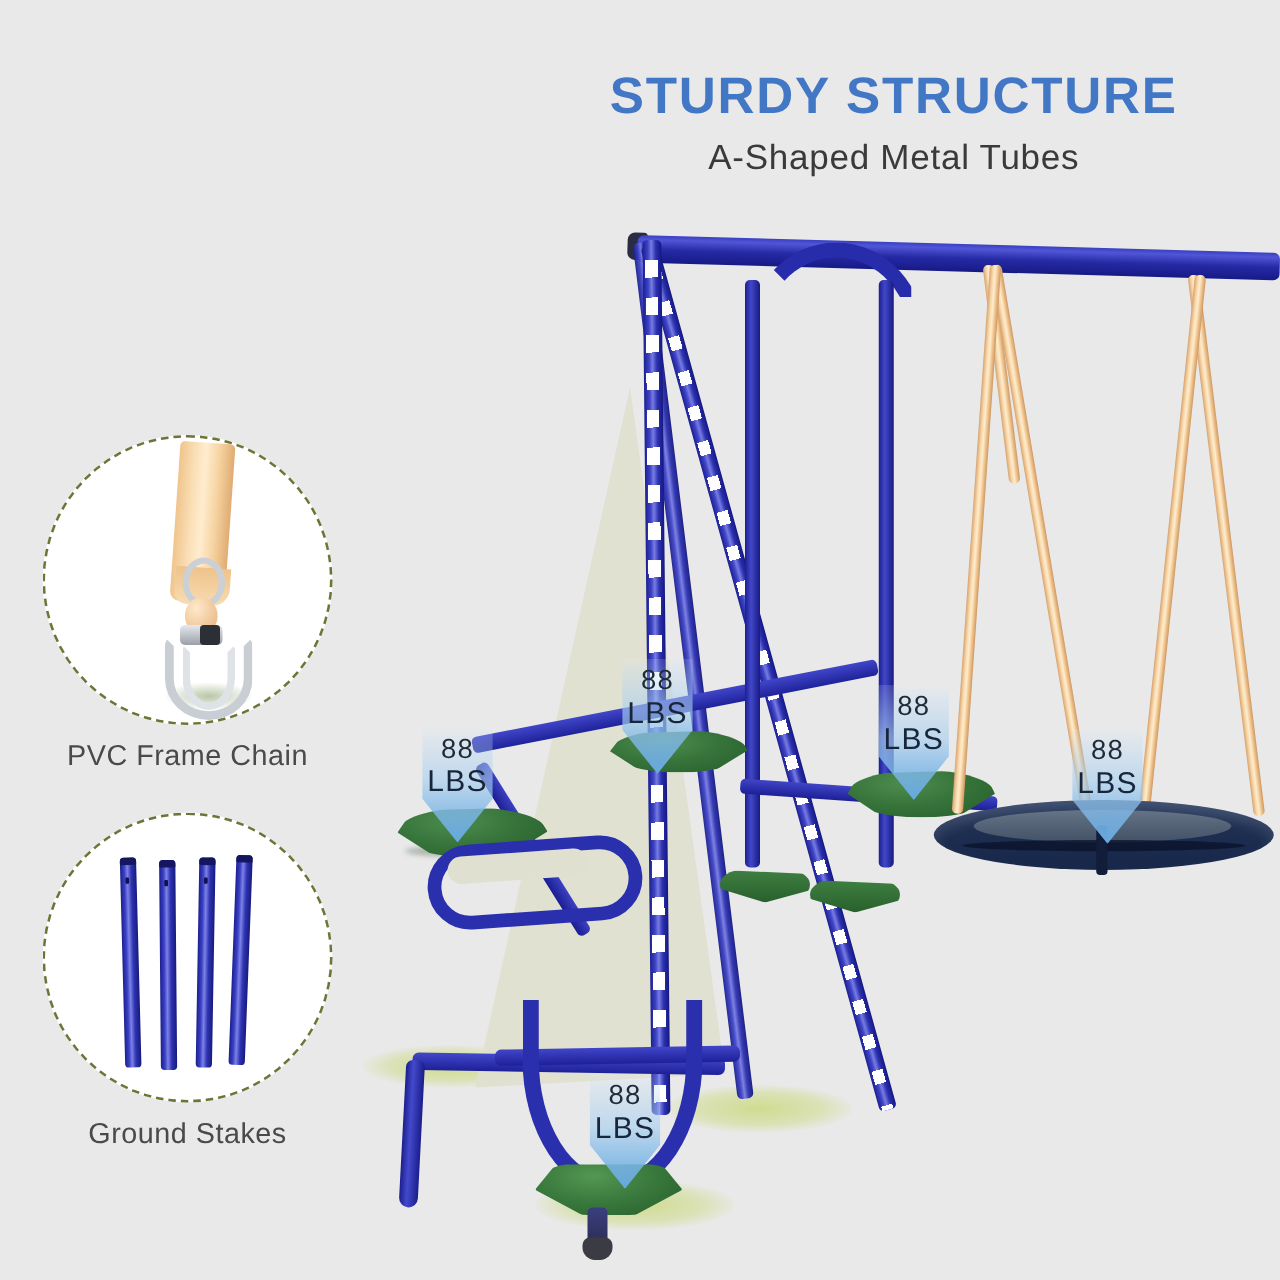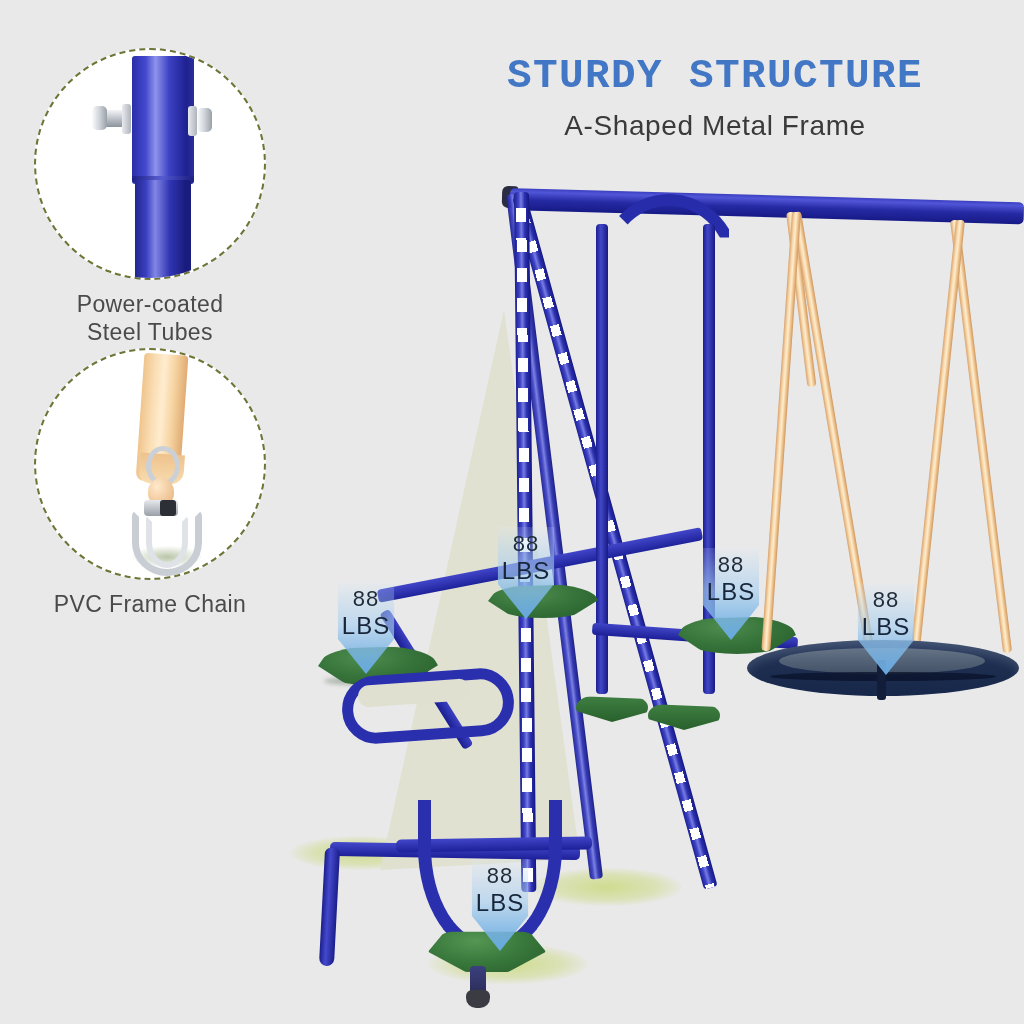--- a/index.html
+++ b/index.html
@@ -10,21 +10,21 @@
     overflow:hidden;
   }
   .stage{position:relative;width:1024px;height:1024px;background:#e9e9e9;}
 
   
   .headline{
     position:absolute;left:430px;top:55px;width:570px;
     text-align:center;
   }
   .headline .h1{
-    font-family:Liberation Mono, monospace;
+    font-family:Liberation Sans, sans-serif;
     font-weight:bold;
     font-size:41px;
     letter-spacing:1.4px;
     color:#4277c6;
     line-height:1.05;
     white-space:nowrap;
   }
   .headline .h2{
     margin-top:12px;
     font-family:"Liberation Sans", sans-serif;
@@ -355,63 +355,63 @@
     font-size:24px;color:#17263a;letter-spacing:1px;
   }
 </style>
 </head>
 <body>
 
 <div class="stage">
 
   <div class="headline">
     <div class="h1">STURDY STRUCTURE</div>
-    <div class="h2">A-Shaped Metal Frame</div>
-  </div>
-
-  <div class="feature" style="left:10px;top:48px;">
-    <div class="bubble">
-      <div class="tube-wrap">
-        <div class="tube-upper"></div>
-        <div class="tube-seam"></div>
-        <div class="tube-lower"></div>
-        <div class="bolt">
-          <div class="shaft" style="left:62px;top:60px;"></div>
-          <div class="head" style="left:56px;top:56px;"></div>
-          <div class="washer" style="left:86px;top:54px;"></div>
-        </div>
-        <div class="bolt">
-          <div class="washer" style="left:152px;top:56px;"></div>
-          <div class="head" style="left:161px;top:58px;"></div>
-        </div>
-      </div>
-    </div>
-    <div class="cap">
-      <span>Power-coated</span><br>
-      <span>Steel Tubes</span>
-    </div>
-  </div>
+    <div class="h2">A-Shaped Metal Tubes</div>
+  </div>
+
 
   <div class="feature" style="left:10px;top:348px;">
     <div class="bubble">
       <div class="pvc-shadow"></div>
       <div class="pvc-rope"></div>
       <div class="pvc-fold"></div>
       <div class="ring"></div>
       <div class="pvc-knob"></div>
       <div class="swivel"></div>
       <div class="swivel-dark"></div>
       <div class="hook"></div>
       <div class="hook2"></div>
     </div>
     <div class="cap">
       <span>PVC Frame Chain</span>
     </div>
   </div>
 
+  <div class="feature" style="left:10px;top:650px;">
+    <div class="bubble">
+      <div class="stake" style="left:62px;transform:rotate(-1.5deg);">
+        <div class="cap2"></div>
+          <div class="hole"></div>
+      </div>
+      <div class="stake" style="left:92px;top:36px;transform:rotate(-0.5deg);">
+        <div class="cap2"></div>
+          <div class="hole"></div>
+      </div>
+      <div class="stake" style="left:122px;top:34px;transform:rotate(1deg);">
+        <div class="cap2"></div>
+          <div class="hole"></div>
+      </div>
+      <div class="stake" style="left:150px;top:32px;transform:rotate(2.2deg);">
+        <div class="cap2"></div>
+      </div>
+    </div>
+    <div class="cap">
+      <span>Ground Stakes</span>
+    </div>
+  </div>
 
   <div class="product">
 
     <div class="gshadow" style="left:-10px;top:676px;width:140px;height:34px;"></div>
     <div class="gshadow" style="left:128px;top:784px;width:160px;height:40px;"></div>
     <div class="gshadow" style="left:232px;top:708px;width:150px;height:38px;"></div>
 
     <div class="panel"></div>
 
     <div class="beam-cap"></div>

